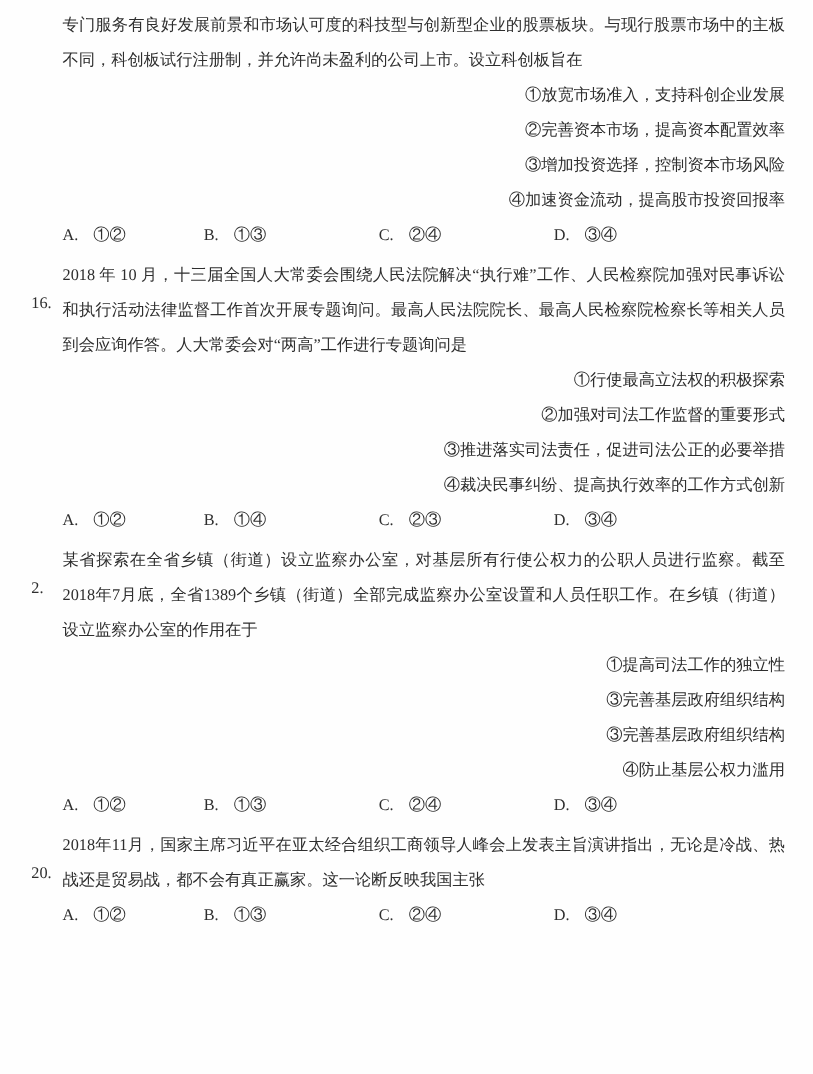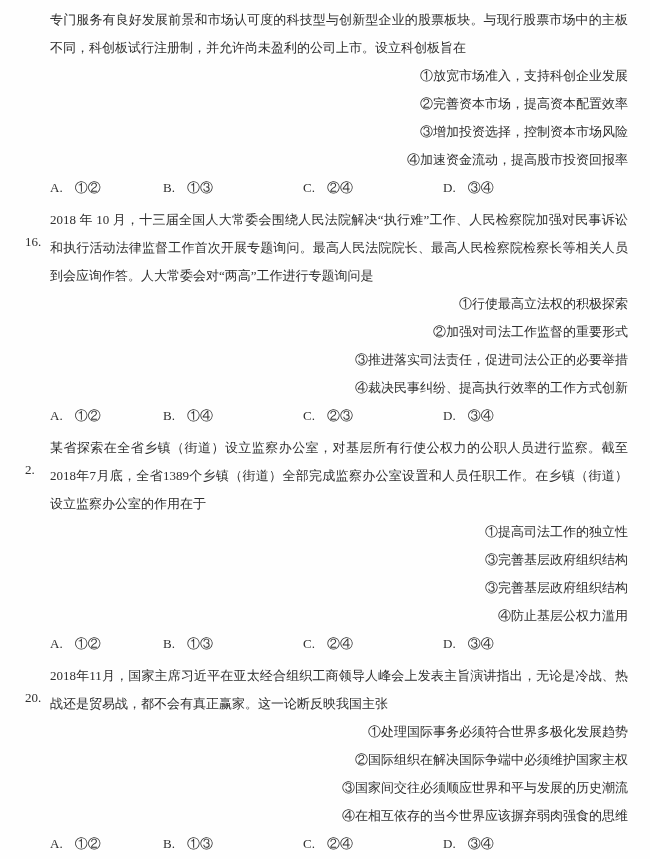--- a/index.html
+++ b/index.html
@@ -105,26 +105,20 @@
         <span><span class="c-label">A.</span><span class="c-value">①②</span></span>
         <span><span class="c-label">B.</span><span class="c-value">①③</span></span>
         <span><span class="c-label">C.</span><span class="c-value">②④</span></span>
         <span><span class="c-label">D.</span><span class="c-value">③④</span></span>
       </div>
   </section>
 
   <section class="question">
     <span class="q-num">20.</span>
     <p class="stem">2018年11月，国家主席习近平在亚太经合组织工商领导人峰会上发表主旨演讲指出，无论是冷战、热战还是贸易战，都不会有真正赢家。这一论断反映我国主张</p>
-    <div class="items">
-        <p>①处理国际事务必须符合世界多极化发展趋势</p>
-        <p>②国际组织在解决国际争端中必须维护国家主权</p>
-        <p>③国家间交往必须顺应世界和平与发展的历史潮流</p>
-        <p>④在相互依存的当今世界应该摒弃弱肉强食的思维</p>
-      </div>
     <div class="choices">
         <span><span class="c-label">A.</span><span class="c-value">①②</span></span>
         <span><span class="c-label">B.</span><span class="c-value">①③</span></span>
         <span><span class="c-label">C.</span><span class="c-value">②④</span></span>
         <span><span class="c-label">D.</span><span class="c-value">③④</span></span>
       </div>
   </section>
 </div>
 
 </body></html>

